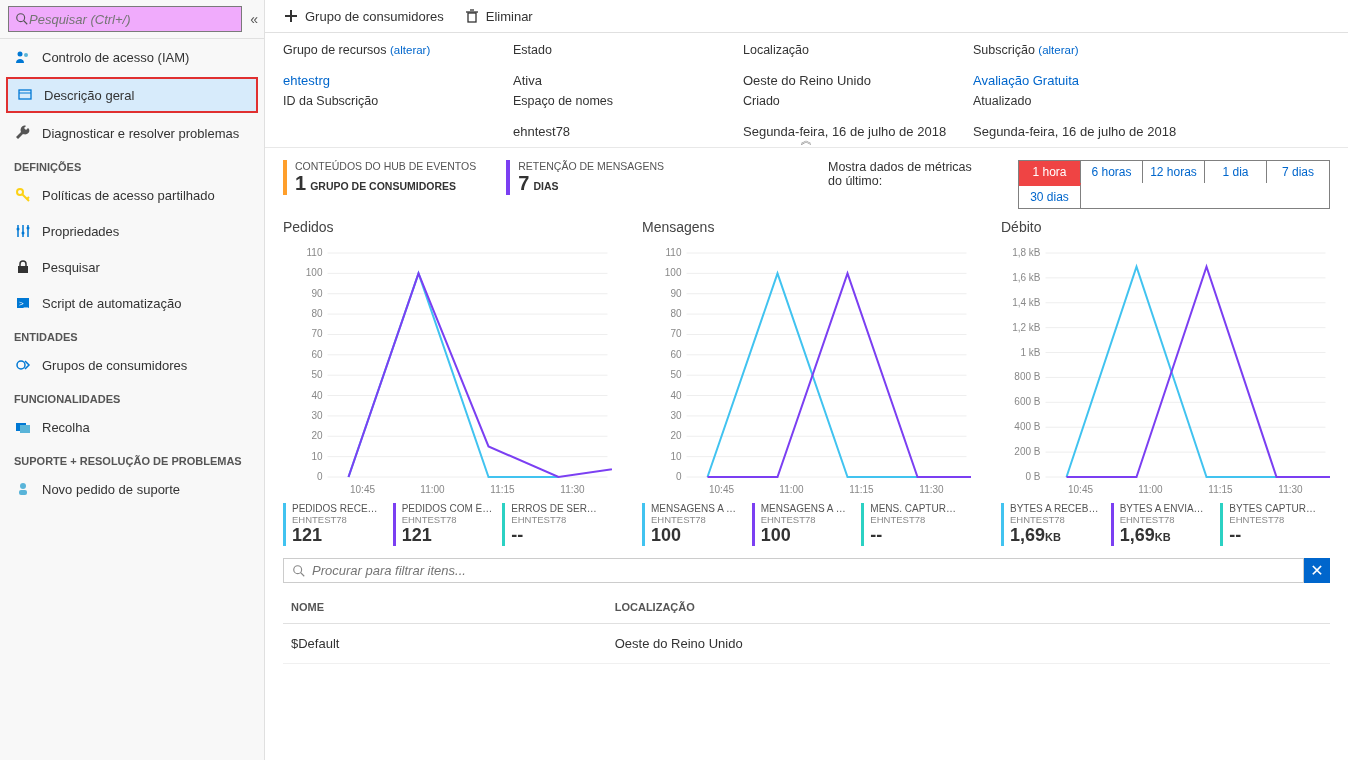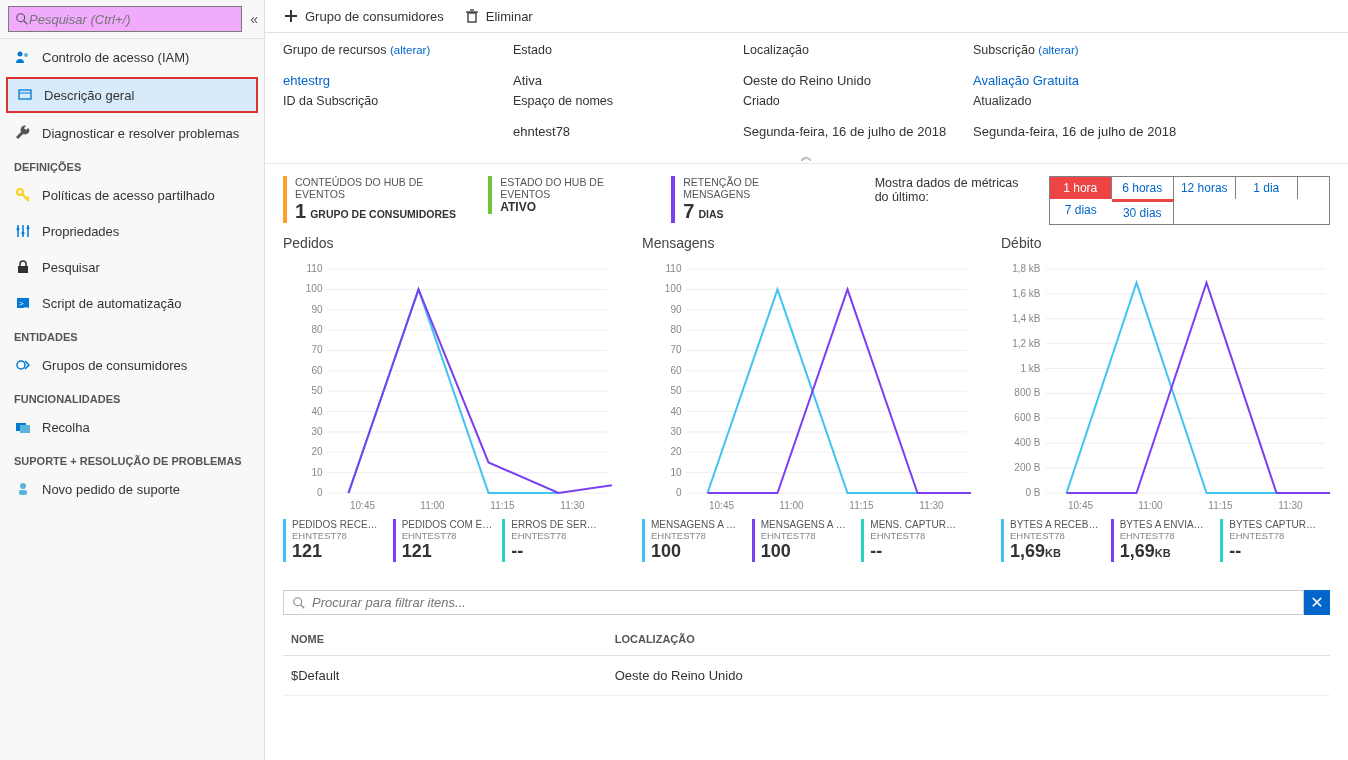--- a/index.html
+++ b/index.html
@@ -16,21 +16,21 @@
   .nav-item.active { background:#d7ebfb; border:2px solid #e03030; margin:2px 6px; padding:7px 8px;}
   .nav-icon { width:18px; height:18px; display:flex; align-items:center; justify-content:center;}
   .nav-icon svg { width:16px; height:16px;}
   
   
   .main { flex: 1; display: flex; flex-direction: column; overflow:hidden;}
   .toolbar { display: flex; align-items: center; gap: 20px; padding: 8px 18px; border-bottom: 1px solid #e0e0e0; }
   .toolbar-btn { display: flex; align-items: center; gap: 6px; cursor:pointer; font-size:13px;}
   .toolbar-btn svg { width:16px; height:16px;}
   
-  .essentials { display:flex; flex-wrap:wrap; padding: 6px 18px 20px; gap: 0; border-bottom:1px solid #e8e8e8; position:relative;}
+  .essentials { display:flex; flex-wrap:wrap; padding: 6px 18px 4px; gap: 0; border-bottom:1px solid #e8e8e8; position:relative;}
   .ess-col { min-width: 230px; padding: 4px 0; }
   .ess-label { font-size: 12.5px; color:#333;}
   .ess-value { font-size: 13px; color:#333; margin-top:16px;}
   .ess-link { color:#0066cc; cursor:pointer;}
   .ess-change { color:#0066cc; font-size:11.5px;}
   .collapse-chevron { position:absolute; bottom:-2px; left:50%; transform:translateX(-50%); color:#888; font-size:12px; cursor:pointer;}
   
   .content-scroll { flex:1; overflow:auto; padding: 12px 18px;}
   .stat-row { display:flex; gap:30px; align-items:flex-start; margin-bottom:10px;}
   .stat-block { border-left: 4px solid; padding-left: 8px;}
@@ -57,21 +57,21 @@
   .legend-row { display:flex; gap:0; margin-top:6px;}
   .legend-item { border-left:3px solid; padding:0 10px 0 6px; flex:1; min-width:0;}
   .legend-item.blue { border-color:#41c3f0;}
   .legend-item.purple { border-color:#7b3ff2;}
   .legend-item.teal { border-color:#2bd1c3;}
   .legend-title { font-size:10px; color:#555; text-transform:uppercase; white-space:nowrap; overflow:hidden; text-overflow:ellipsis;}
   .legend-sub { font-size:9.5px; color:#888;}
   .legend-val { font-size:18px; font-weight:600;}
   .legend-val .small{font-size:11px;}
   
-  .filter-row { display:flex; margin-top:28px; align-items:stretch;}
+  .filter-row { display:flex; margin-top:12px; align-items:stretch;}
   .filter-box { flex:1; display:flex; align-items:center; border:1px solid #ccc; padding:4px 8px; gap:6px;}
   .filter-box input { flex:1; border:none; outline:none; font-style:italic; font-size:13px;}
   .filter-x { width:26px; background:#0066cc; color:#fff; display:flex; align-items:center; justify-content:center; cursor:pointer; font-size:16px;}
   
   table.list { width:100%; border-collapse:collapse; margin-top:8px;}
   table.list th { text-align:left; font-size:11px; font-weight:600; color:#555; text-transform:uppercase; padding:10px 8px; border-bottom:1px solid #e0e0e0;}
   table.list td { padding:12px 8px; border-bottom:1px solid #f0f0f0; font-size:13px;}
   
   .axis-text { font-size:10px; fill:#888;}
   .grid-line { stroke:#eee; stroke-width:1;}
@@ -242,26 +242,20 @@
     <span class="collapse-chevron">︽</span>
   </div>
 
   <div class="content-scroll">
     <div class="stat-row">
       <div class="stat-block orange">
         <div class="stat-title">CONTEÚDOS DO HUB DE EVENTOS</div>
         <div class="stat-value-row">
             <span class="stat-big">1</span>
             <span class="stat-unit">GRUPO DE CONSUMIDORES</span>
-          </div>
-      </div>
-      <div class="stat-block green">
-        <div class="stat-title">ESTADO DO HUB DE EVENTOS</div>
-        <div class="stat-value-row">
-            <span class="stat-unit" style="font-size:12px">ATIVO</span>
           </div>
       </div>
       <div class="stat-block purple">
         <div class="stat-title">RETENÇÃO DE MENSAGENS</div>
         <div class="stat-value-row">
             <span class="stat-big">7</span>
             <span class="stat-unit">DIAS</span>
           </div>
       </div>
       <div style="flex:1"></div>

